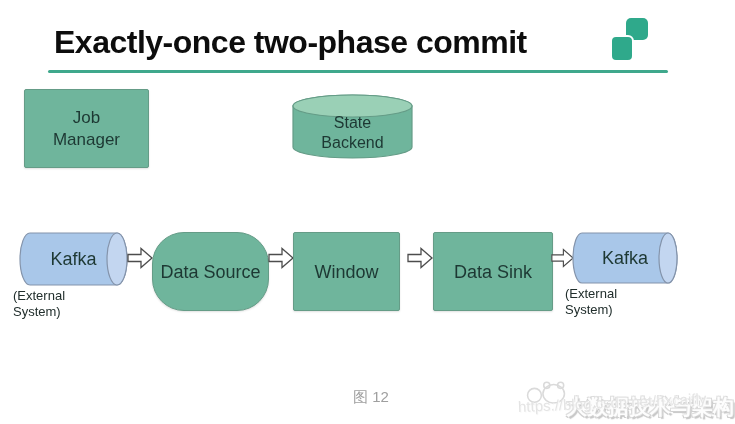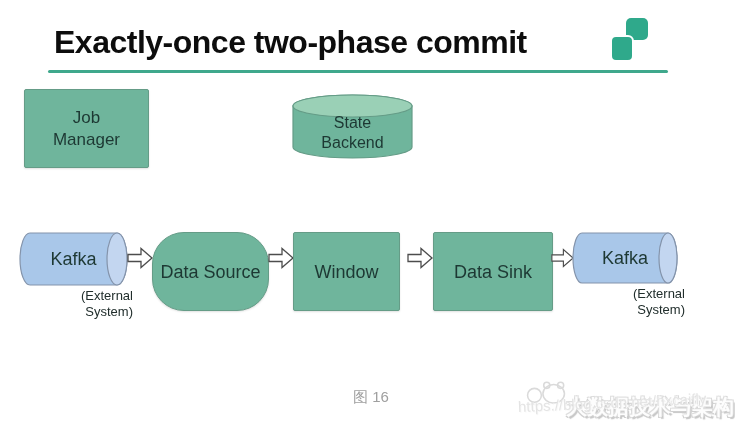--- a/index.html
+++ b/index.html
@@ -36,21 +36,21 @@
     border:1px solid var(--node-border); border-radius:2px;
     box-shadow:0 1px 2px rgba(0,0,0,0.12);
   }
   .box .node-label { font-size:18px; line-height:22px; }
   .box-jm .node-label { font-size:17px; line-height:22px; }
   .cyl { position:absolute; }
   .cyl svg { position:absolute; left:-1px; top:-1px; }
   .cyl-v .node-label { padding-top:12px; font-size:16px; line-height:20px; }
   .cyl-h .node-label { font-size:18px; }
   .ext-note {
-    position:absolute; width:120px; text-align:right; font-size:13px; line-height:16px;
+    position:absolute; width:120px; text-align:left; font-size:13px; line-height:16px;
     color:#212e2c; white-space:pre-line;
   }
   .arrow { position:absolute; width:26px; height:22px; }
   
   .caption {
     position:absolute; left:330px; top:388px; width:82px; text-align:center;
     font-size:15px; color:var(--caption-gray);
   }
   .watermark { position:absolute; left:518px; top:372px; width:215px; height:50px; }
   .wm-logo { position:absolute; left:8px; top:6px; }
@@ -134,21 +134,21 @@
   <div class="cyl cyl-h" style="left:573px; top:233px; width:104px; height:50px;">
     <svg width="106" height="52" viewBox="-1 -1 106 52">
       <path d="M95,0 L9,0 A9,25 0 0 0 9,50 L95,50 A9,25 0 0 0 95,0 Z" fill="var(--kafka-fill)" stroke="var(--kafka-border)" stroke-width="1.2"></path>
       <ellipse cx="95" cy="25" rx="9" ry="25" fill="var(--kafka-cap)" stroke="var(--kafka-border)" stroke-width="1.2"></ellipse>
     </svg>
     <div class="node-label">Kafka</div>
   </div>
   <div class="ext-note" style="left:565px; top:286px;">(External
 System)</div>
 
-  <div class="caption">图 16</div>
+  <div class="caption">图 12</div>
 
   <div class="watermark">
     <svg class="wm-logo" width="40" height="30" viewBox="0 0 52 38">
       <g fill="none" stroke="#dadada" stroke-width="2">
         <circle cx="11" cy="22" r="9"></circle>
         <circle cx="27" cy="9" r="4"></circle>
         <circle cx="45" cy="9" r="4"></circle>
         <ellipse cx="36" cy="20" rx="14" ry="12"></ellipse>
       </g>
     </svg>

